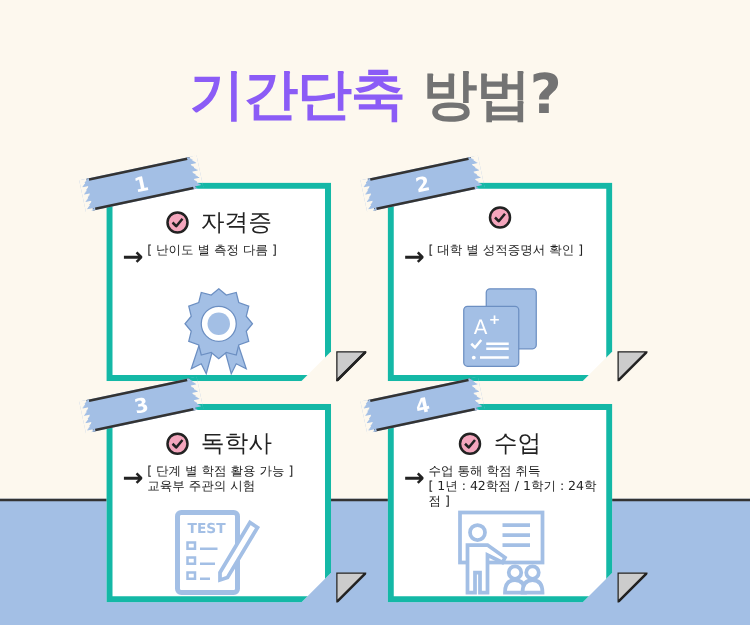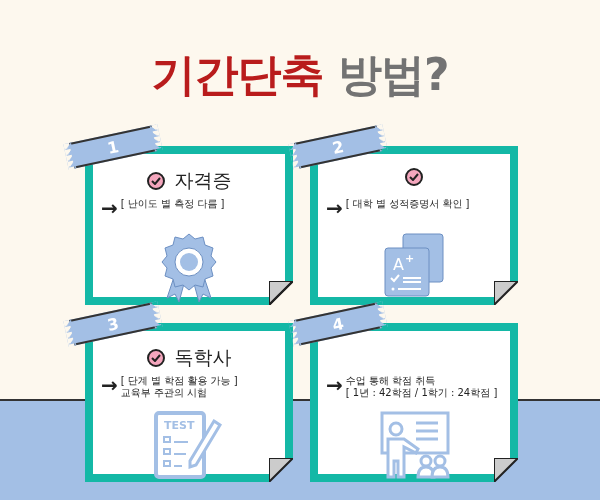--- a/index.html
+++ b/index.html
@@ -11,26 +11,26 @@
     color: #222;
   }
   .bottom-band {
     position: absolute; left: 0; top: 399px; width: 600px; height: 101px;
     background: #a3bfe5; border-top: 2px solid #333;
   }
   .title {
     position: absolute; top: 46px; left: 0; width: 600px; text-align: center;
     font-size: 44px; font-weight: bold; letter-spacing: -1px;
   }
-  .title .dark { color: #b91c1c; }
+  .title .dark { color: #8b5cf6; }
   .title .blue { color: #737373; }
 
   .card {
-    position: absolute; width: 208px; height: 159px;
-    background: #fff; border: 8px solid #14b8a6;
+    position: absolute; width: 180px; height: 159px;
+    background: #fff; border: 5px solid #14b8a6;
     clip-path: polygon(0 0, 100% 0, 100% calc(100% - 24px), calc(100% - 24px) 100%, 0 100%);
   }
   .card-wrap { position: absolute; width: 208px; height: 159px; }
   .fold {
     position: absolute; right: 0; bottom: 0; width: 24px; height: 24px;
   }
   .tape {
     position: absolute; width: 84px; height: 26px;
     background: #a3bfe5; border-top: 2px solid #333; border-bottom: 2px solid #333;
     transform: rotate(-12deg);
@@ -181,20 +181,28 @@
   <svg class="fold" viewBox="0 0 24 24">
     <path d="M0 24 L0 0 L24 0 Z" fill="#ccc" stroke="#222" stroke-width="2"></path>
   </svg>
   <div class="tape" style="left:-14px; top:-12px;">
     <span>3</span>
   </div>
 </div>
 
 <div class="card-wrap" style="left:310px; top:323px;">
   <div class="card" style="left:0; top:0;">
+    <div class="card-head">
+      <span class="check">
+        <svg width="10" height="8" viewBox="0 0 10 8">
+            <path d="M1 4 L4 7 L9 1" stroke="#222" stroke-width="2" fill="none"></path>
+          </svg>
+      </span>
+      <span>수업</span>
+    </div>
     <div class="desc">
       <span class="arrow">→</span>
       <div class="desc-lines">
         <div>수업 통해 학점 취득</div>
         <div>[ 1년 : 42학점 / 1학기 : 24학점 ]</div>
       </div>
     </div>
     <div class="icon">
       <svg width="76" height="72" viewBox="0 0 76 72">
         <rect x="6" y="4" width="66" height="40" fill="none" stroke="#a3bfe5" stroke-width="3"></rect>

